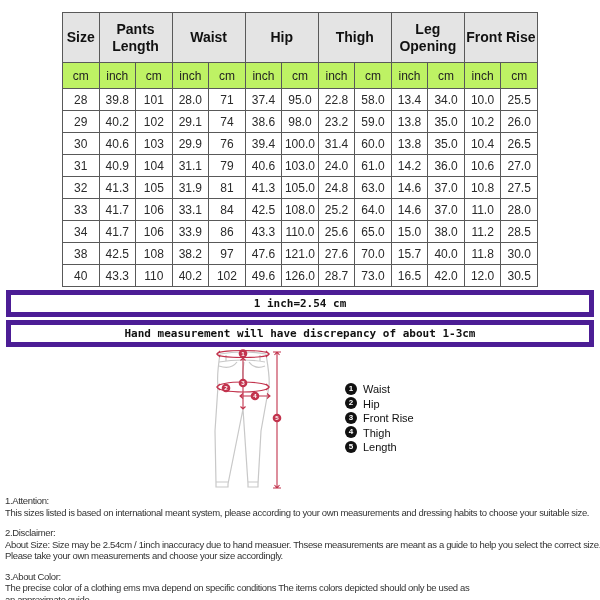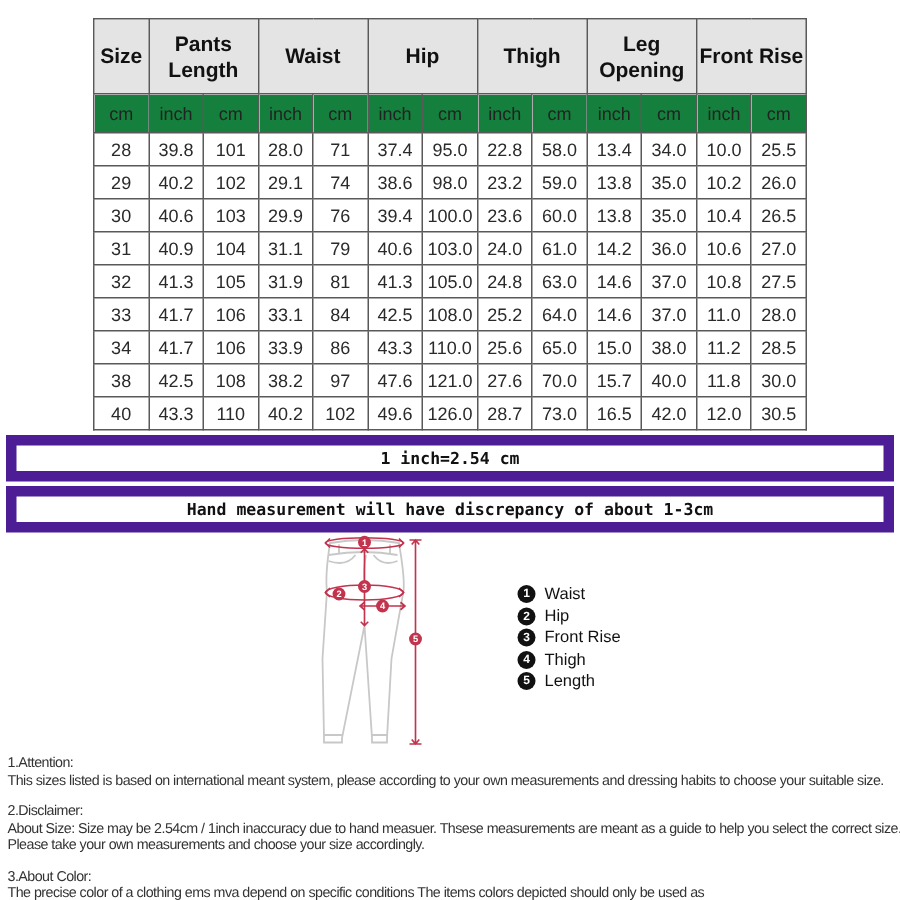--- a/index.html
+++ b/index.html
@@ -15,28 +15,28 @@
   }
   .size-table th,.size-table td{
     border:1px solid #595959;text-align:center;vertical-align:middle;
     padding:0;overflow:hidden;
   }
   .size-table thead th{
     background:#e4e4e4;font-size:14px;font-weight:bold;height:49px;
     white-space:pre-line;line-height:17px;color:#111;
   }
   .size-table .units-row td{
-    background:#15803d;font-size:12px;height:25px;color:#222;
+    background:#bef264;font-size:12px;height:25px;color:#222;
   }
   .size-table tbody td{
     font-size:12px;height:21px;color:#2a2a2a;background:#fff;
   }
   
   .note-bar{
-    width:578px;margin:3px auto 0;border:7px solid #4c1d95;
+    width:578px;margin:3px auto 0;border:5px solid #4c1d95;
     text-align:center;font-family:"DejaVu Sans Mono",monospace;
     font-weight:bold;font-size:11px;color:#111;
     height:17px;line-height:17px;background:#fff;
   }
   
   .diagram{position:relative;height:142px;width:524px;}
   .diagram svg{position:absolute;left:188px;top:0;}
   .legend{position:absolute;left:345px;top:34px;}
   .legend-item{height:14.5px;line-height:14.5px;white-space:nowrap;}
   .legend-dot{
@@ -133,21 +133,21 @@
         <td>26.0</td>
       </tr>
       <tr>
         <td>30</td>
         <td>40.6</td>
         <td>103</td>
         <td>29.9</td>
         <td>76</td>
         <td>39.4</td>
         <td>100.0</td>
-        <td>23.6</td>
+        <td>31.4</td>
         <td>60.0</td>
         <td>13.8</td>
         <td>35.0</td>
         <td>10.4</td>
         <td>26.5</td>
       </tr>
       <tr>
         <td>31</td>
         <td>40.9</td>
         <td>104</td>

